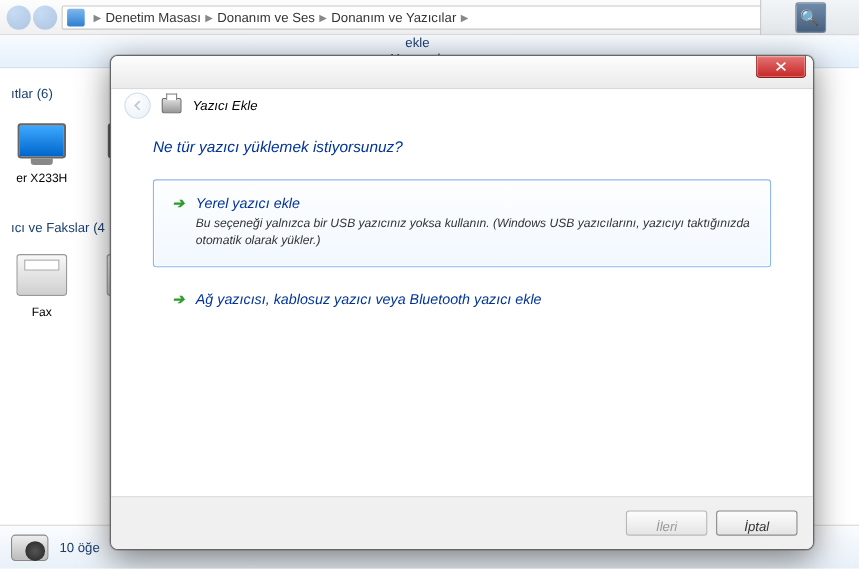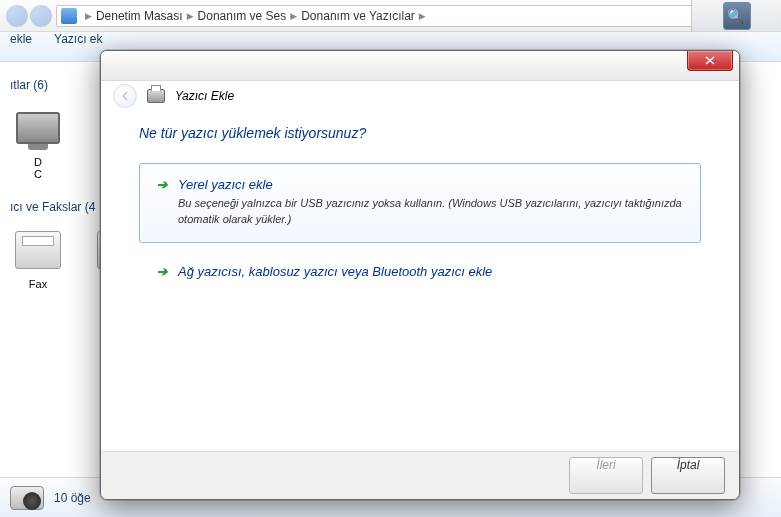--- a/index.html
+++ b/index.html
@@ -6,21 +6,21 @@
 body { width: 781px; height: 517px; background: #fff; overflow: hidden; position: relative; }
 
 
 .explorer { position: absolute; inset: 0; background: #fff; }
 .address-bar { height: 32px; border-bottom: 1px solid #d9d9d9; display: flex; align-items: center; padding: 0 6px; background: linear-gradient(#fdfdfd,#f0f0f0); }
 .nav-btns { display: flex; gap: 2px; margin-right: 4px; }
 .nav-circle { width: 22px; height: 22px; border-radius: 50%; background: radial-gradient(circle at 30% 30%, #6aa6e8,#2d6fc4); opacity: .35; }
 .crumb-wrap { flex: 1; display: flex; align-items: center; height: 22px; border: 1px solid #c8c8c8; background: #fff; border-radius: 2px; padding: 0 4px; font-size: 12px; color: #333; }
 .crumb-icon { width: 16px; height: 16px; background: linear-gradient(#7fb8f0,#2f7fd0); border-radius: 2px; margin-right: 4px; }
 .crumb-sep { color: #888; margin: 0 4px; font-size: 9px; }
-.toolbar { height: 30px; background: linear-gradient(#f7fbff,#e5f0fb); border-bottom: 1px solid #d0dde9; display: flex; align-items: flex-start; padding: 0 10px; font-size: 12px; color: #1a3e6e; }
+.toolbar { height: 30px; background: linear-gradient(#f7fbff,#e5f0fb); border-bottom: 1px solid #d0dde9; display: flex; align-items: center; padding: 0 10px; font-size: 12px; color: #1a3e6e; flex-direction: column; }
 .toolbar span.tb-item { margin-right: 22px; cursor: default; }
 .content-pane { padding: 10px 8px; color: #000; }
 .section-head { font-size: 12px; color: #1a3e6e; margin: 6px 0 12px 2px; }
 .dev-row { display: flex; gap: 22px; margin-bottom: 20px; }
 .dev-item { width: 60px; display: flex; flex-direction: column; align-items: center; font-size: 11px; text-align: center; color: #000; gap: 4px; }
 .dev-icon { width: 48px; height: 48px; display: flex; align-items: center; justify-content: center; }
 .monitor { width: 44px; height: 32px; background: linear-gradient(#3da9ff,#0066cc); border: 2px solid #666; border-radius: 3px; position: relative; }
 .monitor::after { content: ""; position: absolute; bottom: -8px; left: 50%; transform: translateX(-50%); width: 20px; height: 6px; background: #888; border-radius: 0 0 3px 3px; }
 .fax { width: 46px; height: 38px; background: linear-gradient(#f8f8f8,#cfcfcf); border: 1px solid #999; border-radius: 3px; position: relative; }
 .fax::before { content: ""; position: absolute; top: 4px; left: 6px; right: 6px; height: 8px; background: #fff; border: 1px solid #aaa; }
@@ -38,21 +38,21 @@
 .printer-ico { width: 18px; height: 14px; background: linear-gradient(#ddd,#999); border: 1px solid #666; border-radius: 2px; position: relative; }
 .printer-ico::before { content: ""; position: absolute; top: -5px; left: 3px; right: 3px; height: 5px; background: #fff; border: 1px solid #888; border-bottom: none; }
 .wiz-body { flex: 1; padding: 14px 38px 16px 38px; }
 .wiz-heading { font-size: 14px; color: #003399; margin-bottom: 22px; }
 .option-box { border: 1px solid transparent; border-radius: 3px; padding: 12px 14px 14px 14px; margin-bottom: 8px; }
 .option-box.selected { border-color: #8fb8e8; background: linear-gradient(#fdfeff,#f2f8ff); box-shadow: inset 0 0 0 1px rgba(255,255,255,.7); }
 .opt-head { display: flex; align-items: center; gap: 8px; font-size: 13px; color: #003399; margin-bottom: 4px; }
 .opt-desc { font-size: 11px; color: #333; margin-left: 24px; line-height: 1.45; }
 .arrow-ico { width: 16px; height: 16px; display: flex; align-items: center; justify-content: center; color: #2e9b2e; font-weight: bold; }
 .wiz-footer { height: 48px; border-top: 1px solid #dcdcdc; background: #f0f0f0; display: flex; align-items: center; justify-content: flex-end; padding: 0 14px; gap: 8px; }
-.win-btn { min-width: 74px; height: 37px; font-size: 12px; border: 1px solid #8a8a8a; border-radius: 3px; background: linear-gradient(#fdfdfd,#e4e4e4); color: #333; display: flex; align-items: flex-start; justify-content: center; }
+.win-btn { min-width: 74px; height: 23px; font-size: 12px; border: 1px solid #8a8a8a; border-radius: 3px; background: linear-gradient(#fdfdfd,#e4e4e4); color: #333; display: flex; align-items: flex-end; justify-content: center; }
 .win-btn.disabled { color: #9a9a9a; border-color: #b8b8b8; }
 
 
 .obscured-search { position: absolute; top: 0; right: 0; width: 90px; height: 32px; background: linear-gradient(#f3f5f7,#e2e7eb); border-left: 1px solid #c8c8c8; border-bottom: 1px solid #d9d9d9; display: flex; align-items: center; justify-content: center; }
 .obscured-search .magnifier { width: 28px; height: 28px; border: 1px solid #7a8aa0; border-radius: 3px; background: linear-gradient(#6f8bab,#47607d); display:flex; align-items:center; justify-content:center; color:#fff; font-size:14px;}
 </style>
 </head>
 <body>
 
 <div class="explorer">
@@ -79,20 +79,26 @@
   <div class="toolbar">
     <span class="tb-item">ekle</span>
     <span class="tb-item">Yazıcı ek</span>
   </div>
 
   <div class="content-pane">
     <div class="section-head">
       <span>ıtlar (6)</span>
     </div>
     <div class="dev-row">
+      <div class="dev-item">
+        <div class="dev-icon">
+            <div class="monitor"></div>
+          </div>
+        <span>er X233H</span>
+      </div>
       <div class="dev-item">
         <div class="dev-icon">
             <div class="monitor" style="background:linear-gradient(#ccc,#888)"></div>
           </div>
         <span><span>D</span><br><span>C</span></span>
       </div>
     </div>
 
     <div class="section-head">
       <span>ıcı ve Fakslar (4</span>

